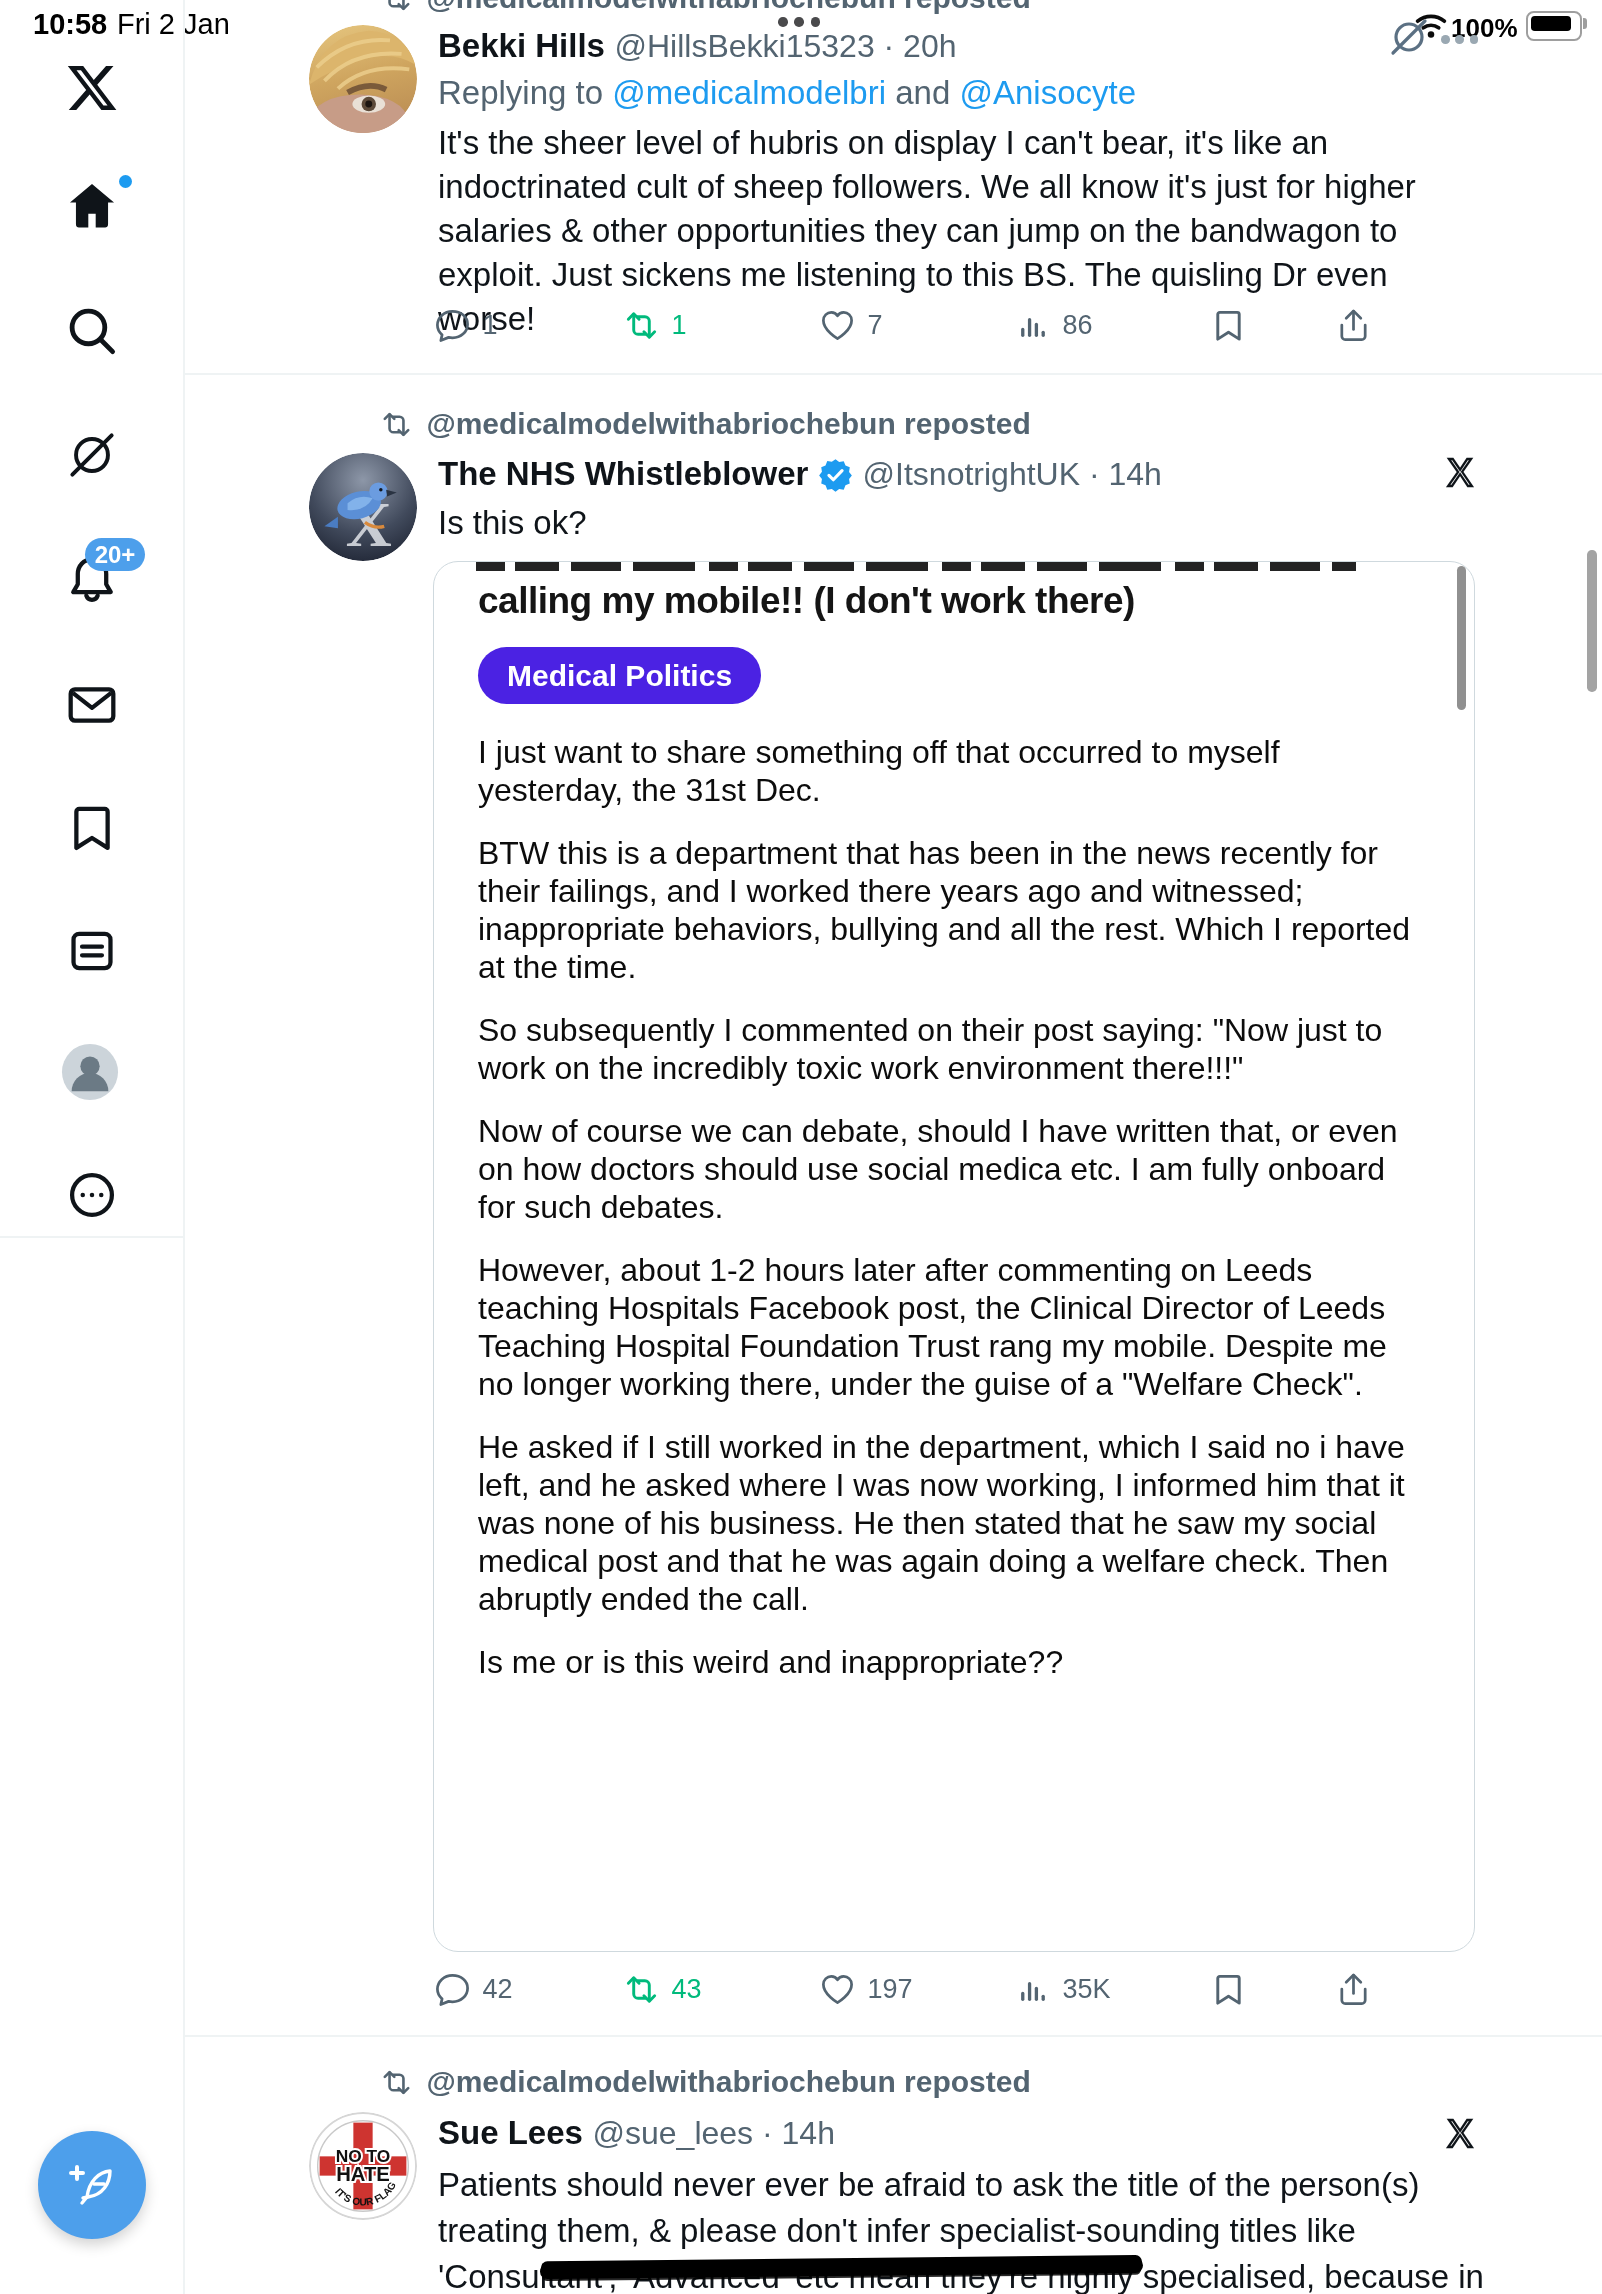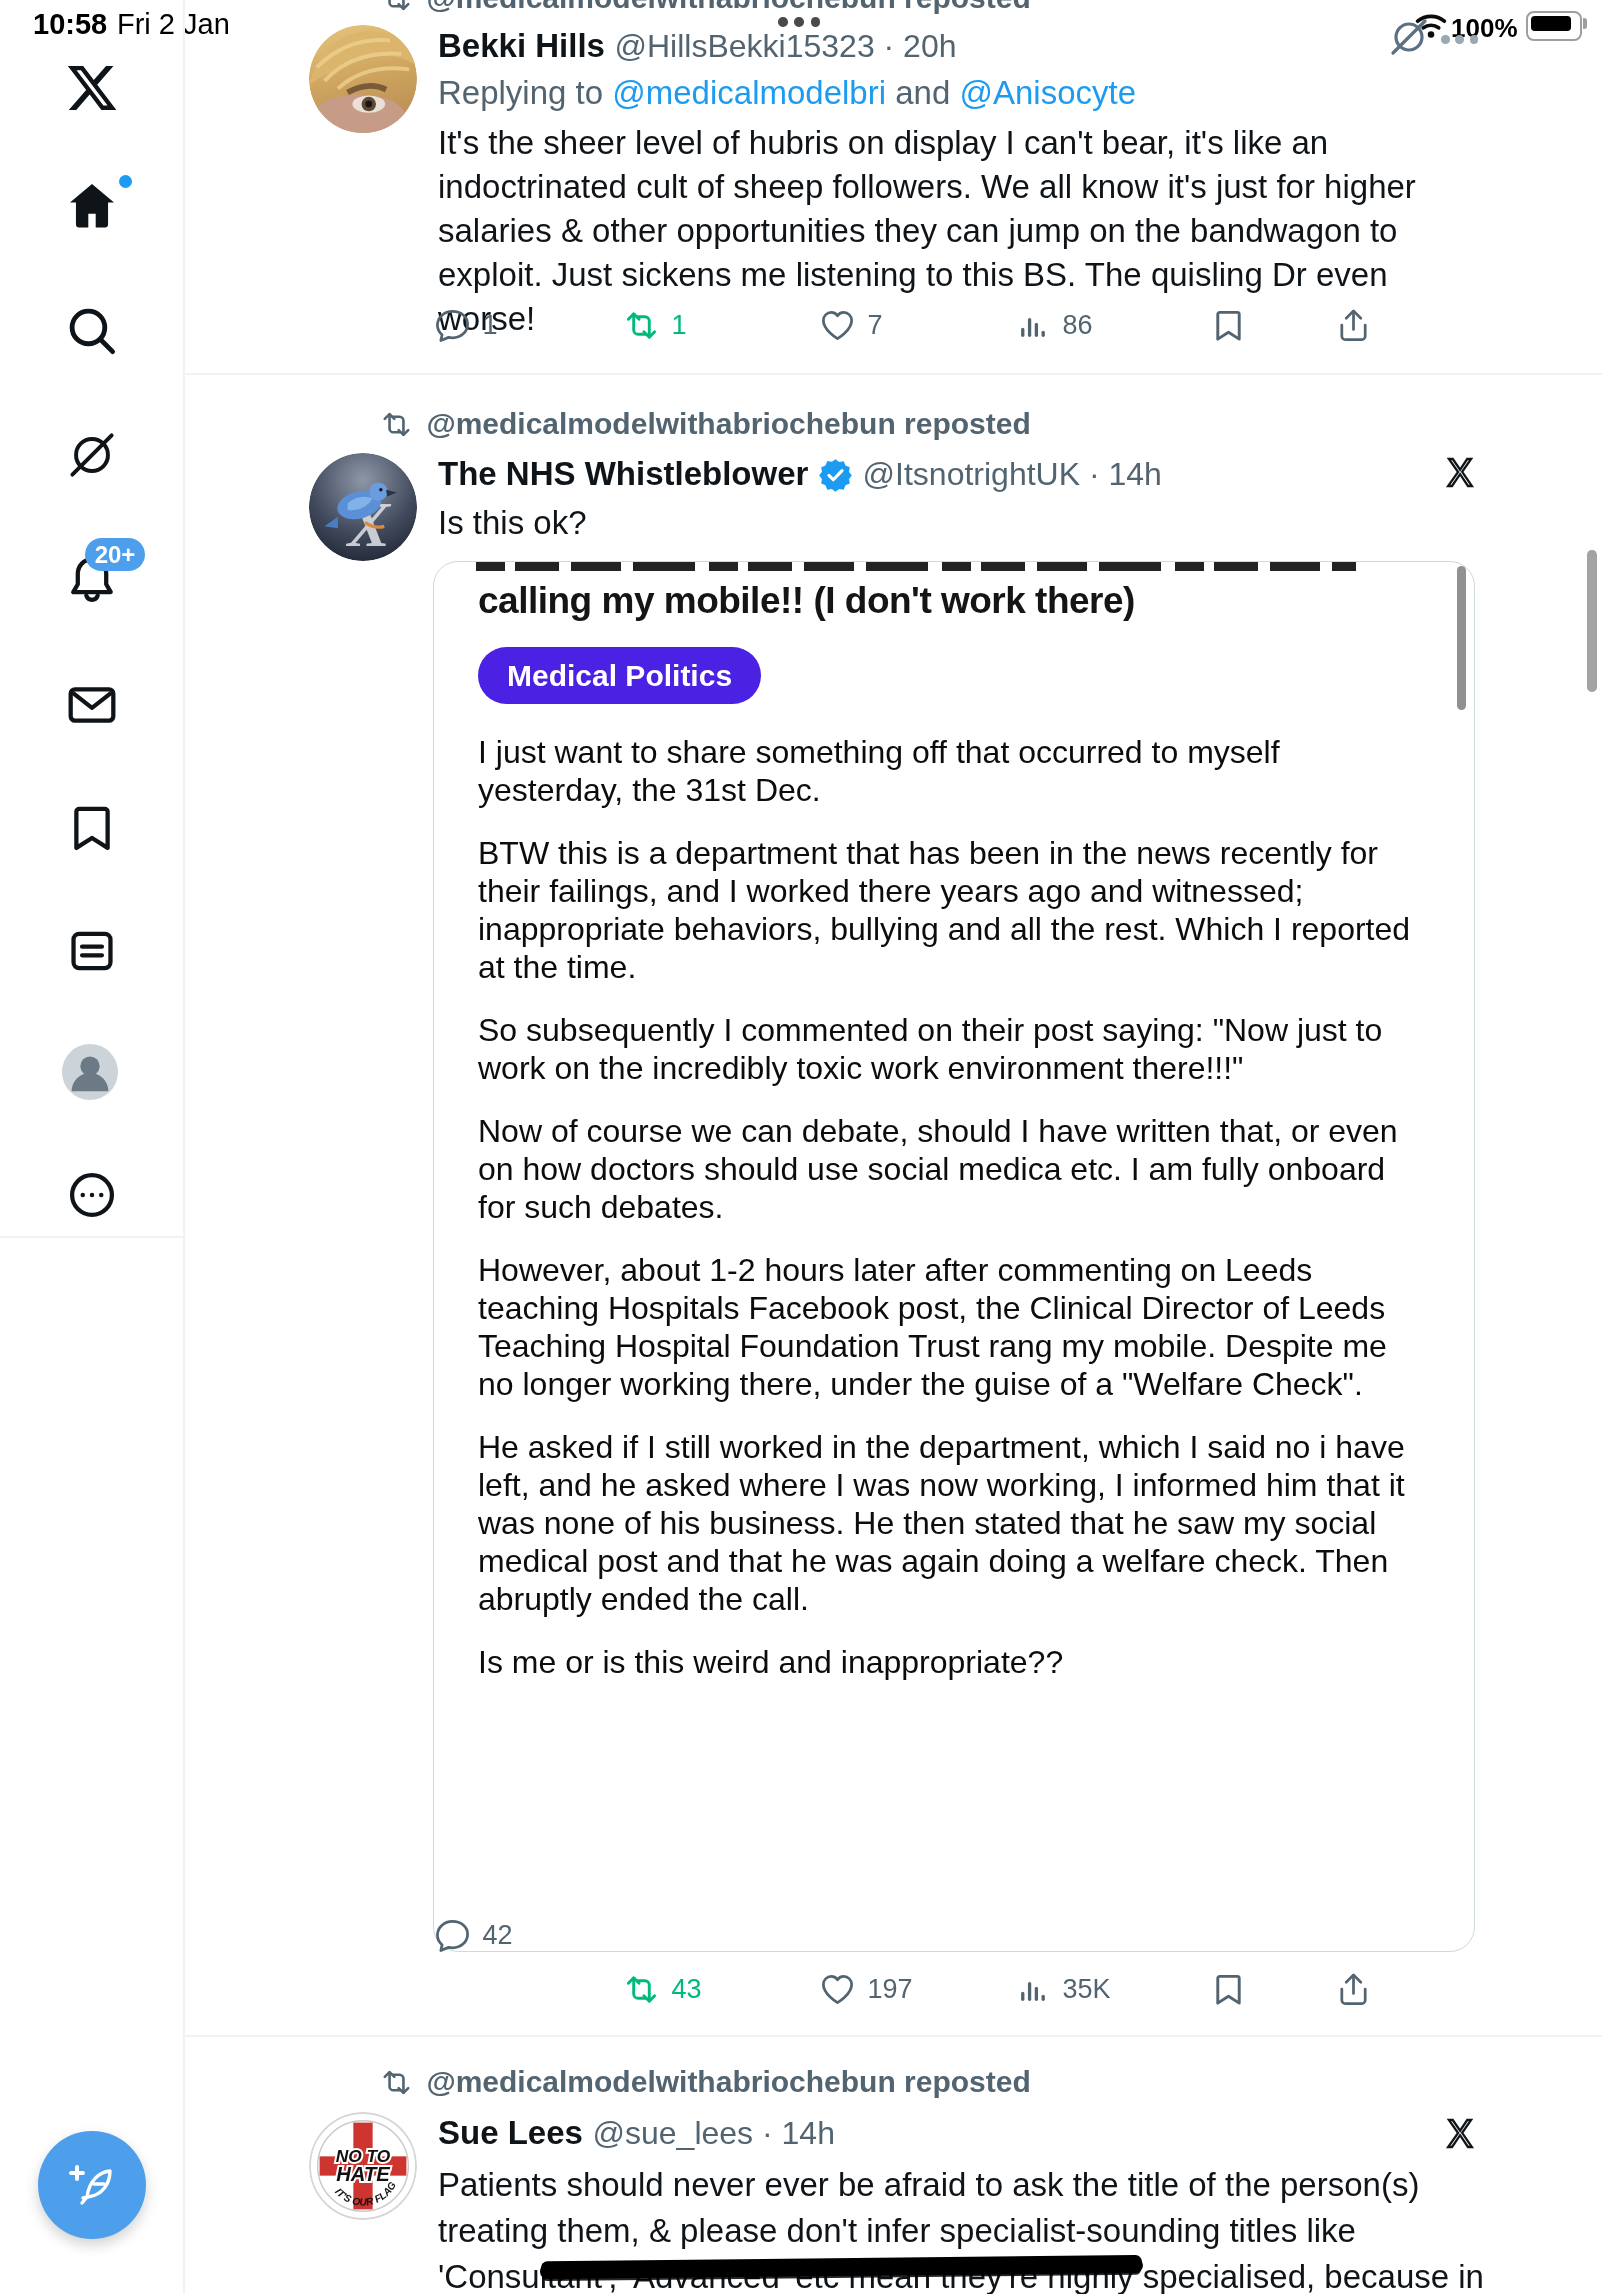--- a/index.html
+++ b/index.html
@@ -31,21 +31,21 @@
   .home-dot{left:119px;top:175px;width:13.4px;height:13.4px;border-radius:50%;background:#1d9bf0;}
   .nav-badge{left:85px;top:538px;min-width:60px;height:33px;background:#4d9feb;border-radius:17.3px;
              color:#fff;font-size:24px;font-weight:700;display:flex;align-items:center;justify-content:center;padding:0 5.8px;box-sizing:border-box;}
   .profile-bg{left:61px;top:1043px;}
   .fab{left:38px;top:2131px;width:108px;height:108px;border-radius:50%;background:#4d9feb;
        display:flex;align-items:center;justify-content:center;box-shadow:0 5.8px 13.4px rgba(0,0,0,.18);}
 
   
   .rep-head{font-size:30px;font-weight:700;color:#536471;white-space:nowrap;}
   .rep-ico{color:#536471;}
-  .avatar{width:108px;height:108px;border-radius:50%;overflow:hidden;font-style:italic;}
+  .avatar{width:108px;height:108px;border-radius:50%;overflow:hidden;}
   .name{font-size:33px;font-weight:700;color:#0f1419;}
   .handle{font-size:32px;font-weight:400;color:#536471;}
   .namerow{display:flex;align-items:center;gap:9.6px;white-space:nowrap;}
   .tbody{font-size:33px;line-height:44px;color:#0f1419;}
   .linkblue{color:#1d9bf0;}
   .gray{color:#536471;}
   .xcorner{width:42px;height:42px;}
 
   .eng-g{position:absolute;display:flex;align-items:center;gap:11.5px;color:#536471;font-size:27px;cursor:pointer;}
   .eng-g.green{color:#00ba7c;}
@@ -357,21 +357,21 @@
       <p>However, about 1-2 hours later after commenting on Leeds teaching Hospitals Facebook post,  the Clinical Director of Leeds Teaching Hospital Foundation Trust rang my mobile. Despite me no longer working there, under the guise of a "Welfare Check".</p>
       <p>He asked if I still worked in the department, which I said no i have left, and he asked where I was now working,  I informed him that it was none of his business.  He then stated that he saw my social medical post and that he was again doing a welfare check. Then abruptly ended the call.</p>
       <p>Is me or is this weird and inappropriate??</p>
     </div>
     <div class="q-scroll"></div>
   </div>
 
   <div class="abs app-scroll"></div>
 
   <div>
-    <div class="eng-g" style="left:434px;top:1917px">
+    <div class="eng-g" style="left:434px;top:1971px">
       <svg class="eic" viewBox="0 0 38 38" width="37" height="37">
           <use href="#i-reply"></use>
         </svg>
       <span>42</span>
       </div>
     <div class="eng-g green" style="left:623px;top:1971px">
       <svg class="eic" viewBox="0 0 38 38" width="37" height="37">
           <use href="#i-repost"></use>
         </svg>
       <span>43</span>

